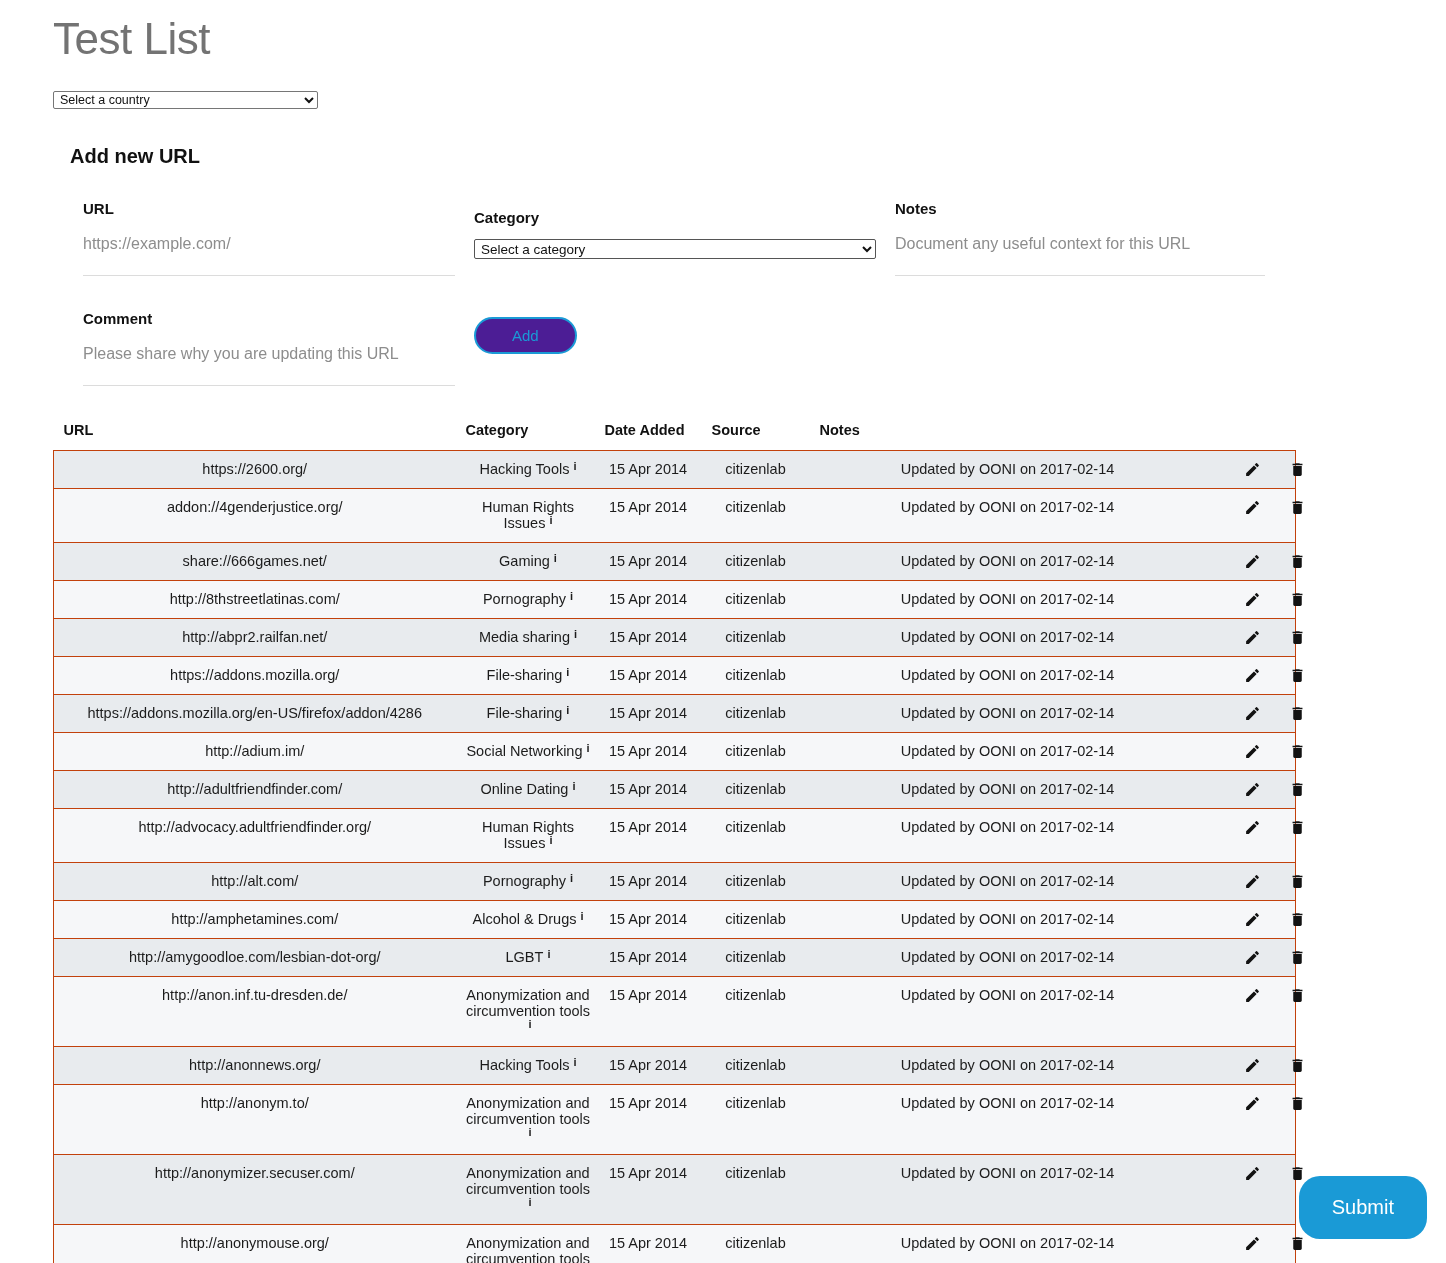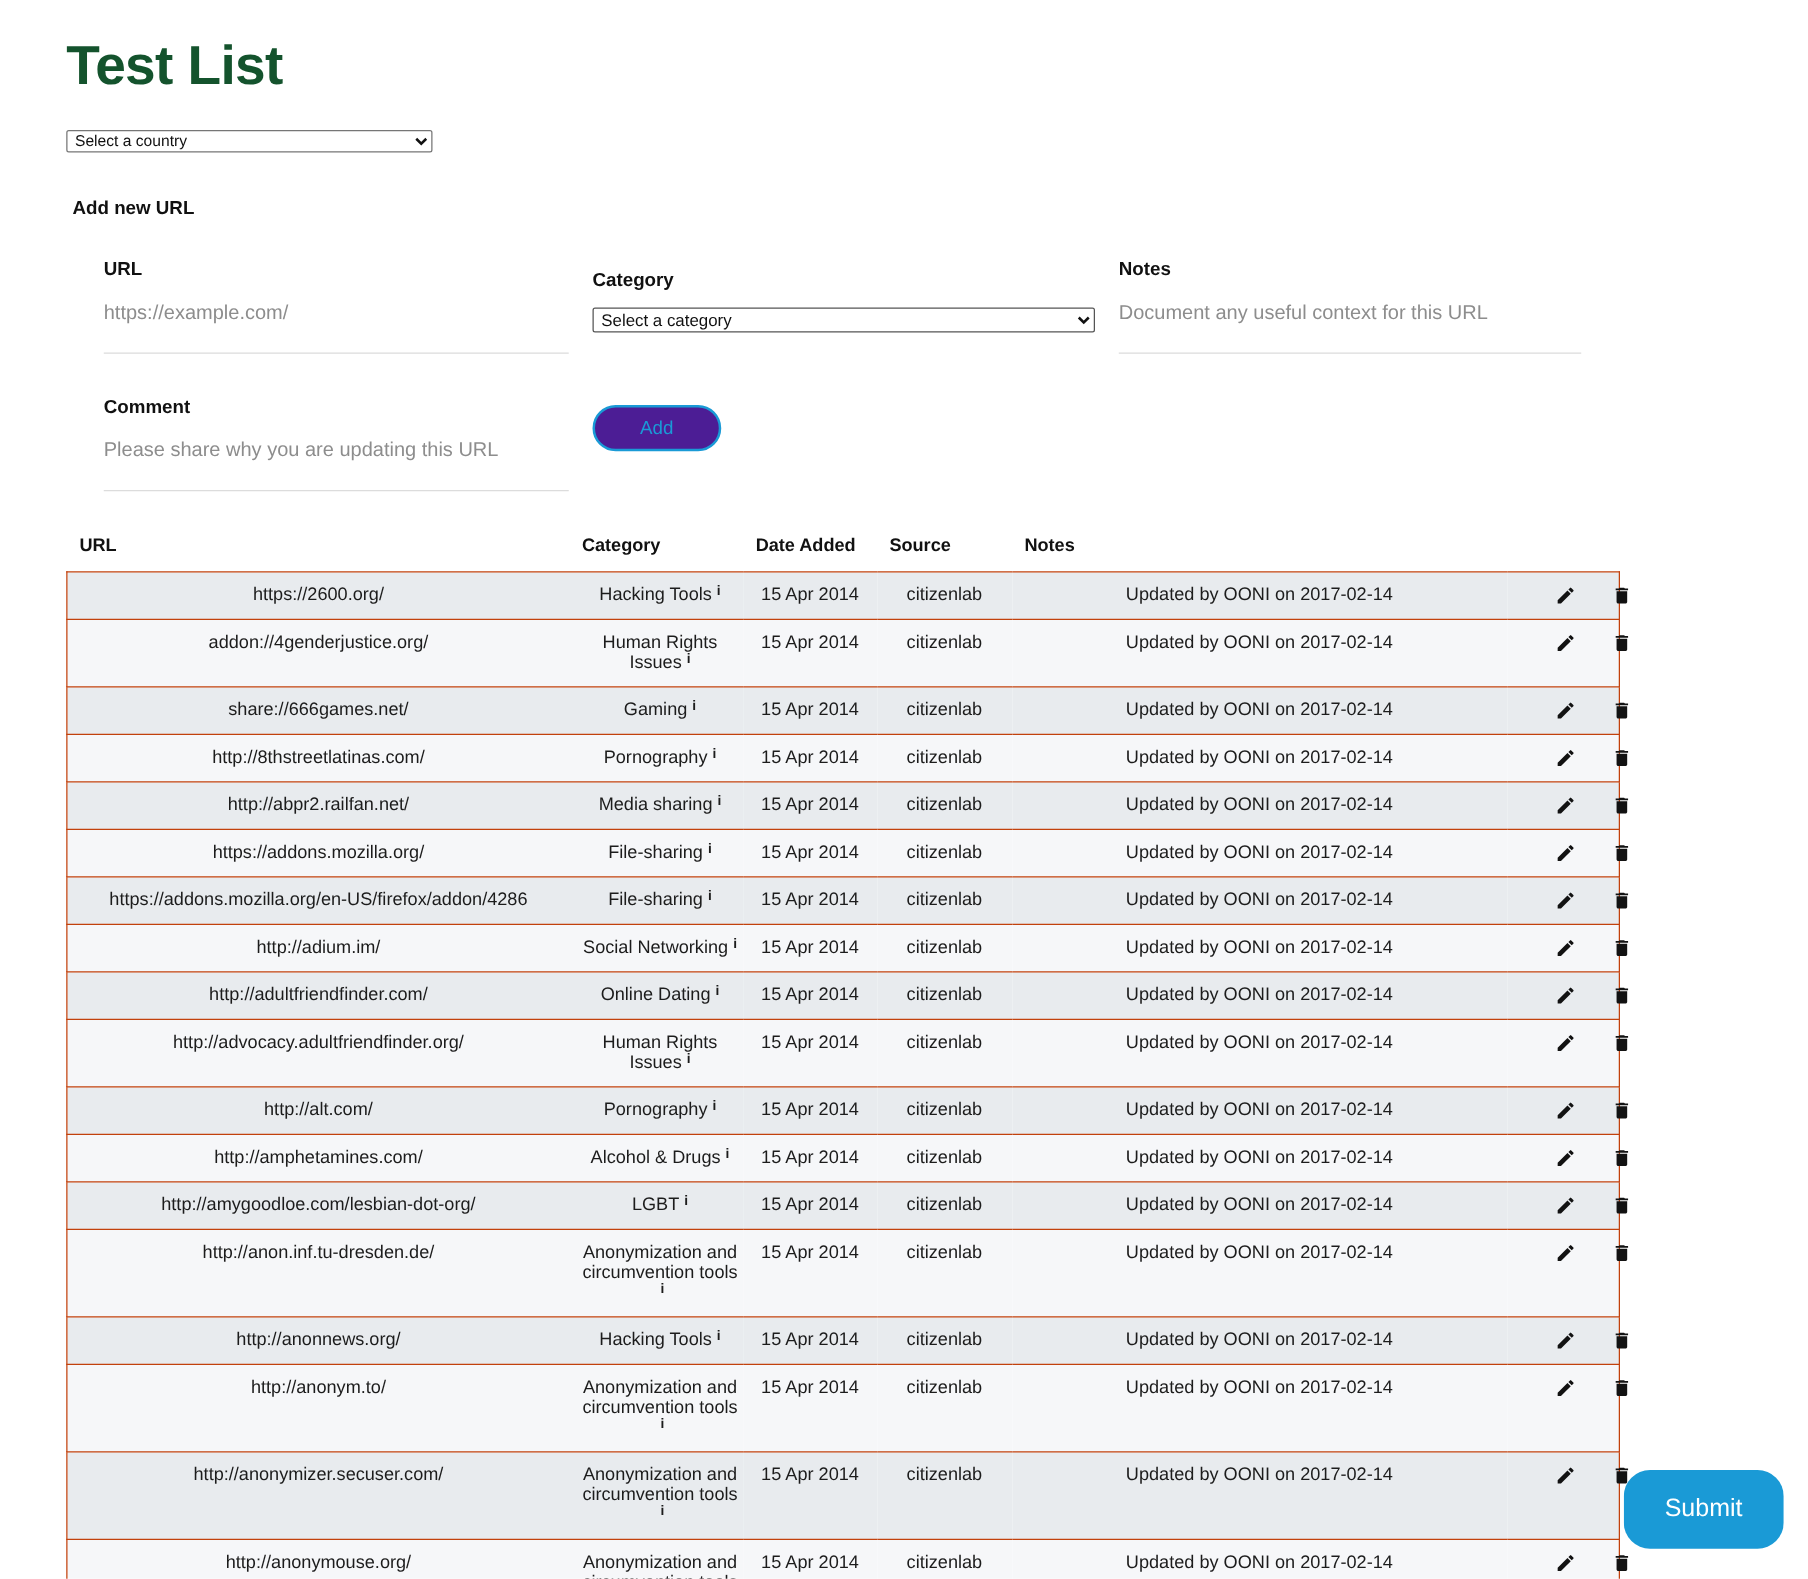--- a/index.html
+++ b/index.html
@@ -9,42 +9,42 @@
     width: 1446px; height: 1263px;
     overflow: hidden;
     background: #ffffff;
     font-family: "Liberation Sans", sans-serif;
     color: #1c1c1c;
   }
   .container { padding: 12px 0 0 53px; }
 
   h1.page-title {
     font-size: 44px;
-    font-weight: 700;
-    margin: 16px 0 26px 0;
-    color: #14532d;
+    font-weight: 400;
+    margin: 2px 0 26px 0;
+    color: #737373;
     letter-spacing: -0.5px;
   }
 
   select.country-select {
-    width: 293px;
+    width: 265px;
     font-size: 12.5px;
     height: 18px;
     padding: 0 2px;
     border: 1px solid #767676;
     border-radius: 2px;
     background: #fff;
     color: #111;
     font-family: "Liberation Sans", sans-serif;
   }
 
   h2.form-heading {
-    font-size: 15px;
+    font-size: 20px;
     font-weight: 700;
-    margin: 36px 0 0 5px;
+    margin: 36px 0 0 17px;
     color: #111;
   }
 
   .form-grid {
     margin: 32px 0 0 30px;
     display: grid;
     grid-template-columns: 372px 402px 370px;
     column-gap: 19px;
     row-gap: 34px;
     align-items: start;

